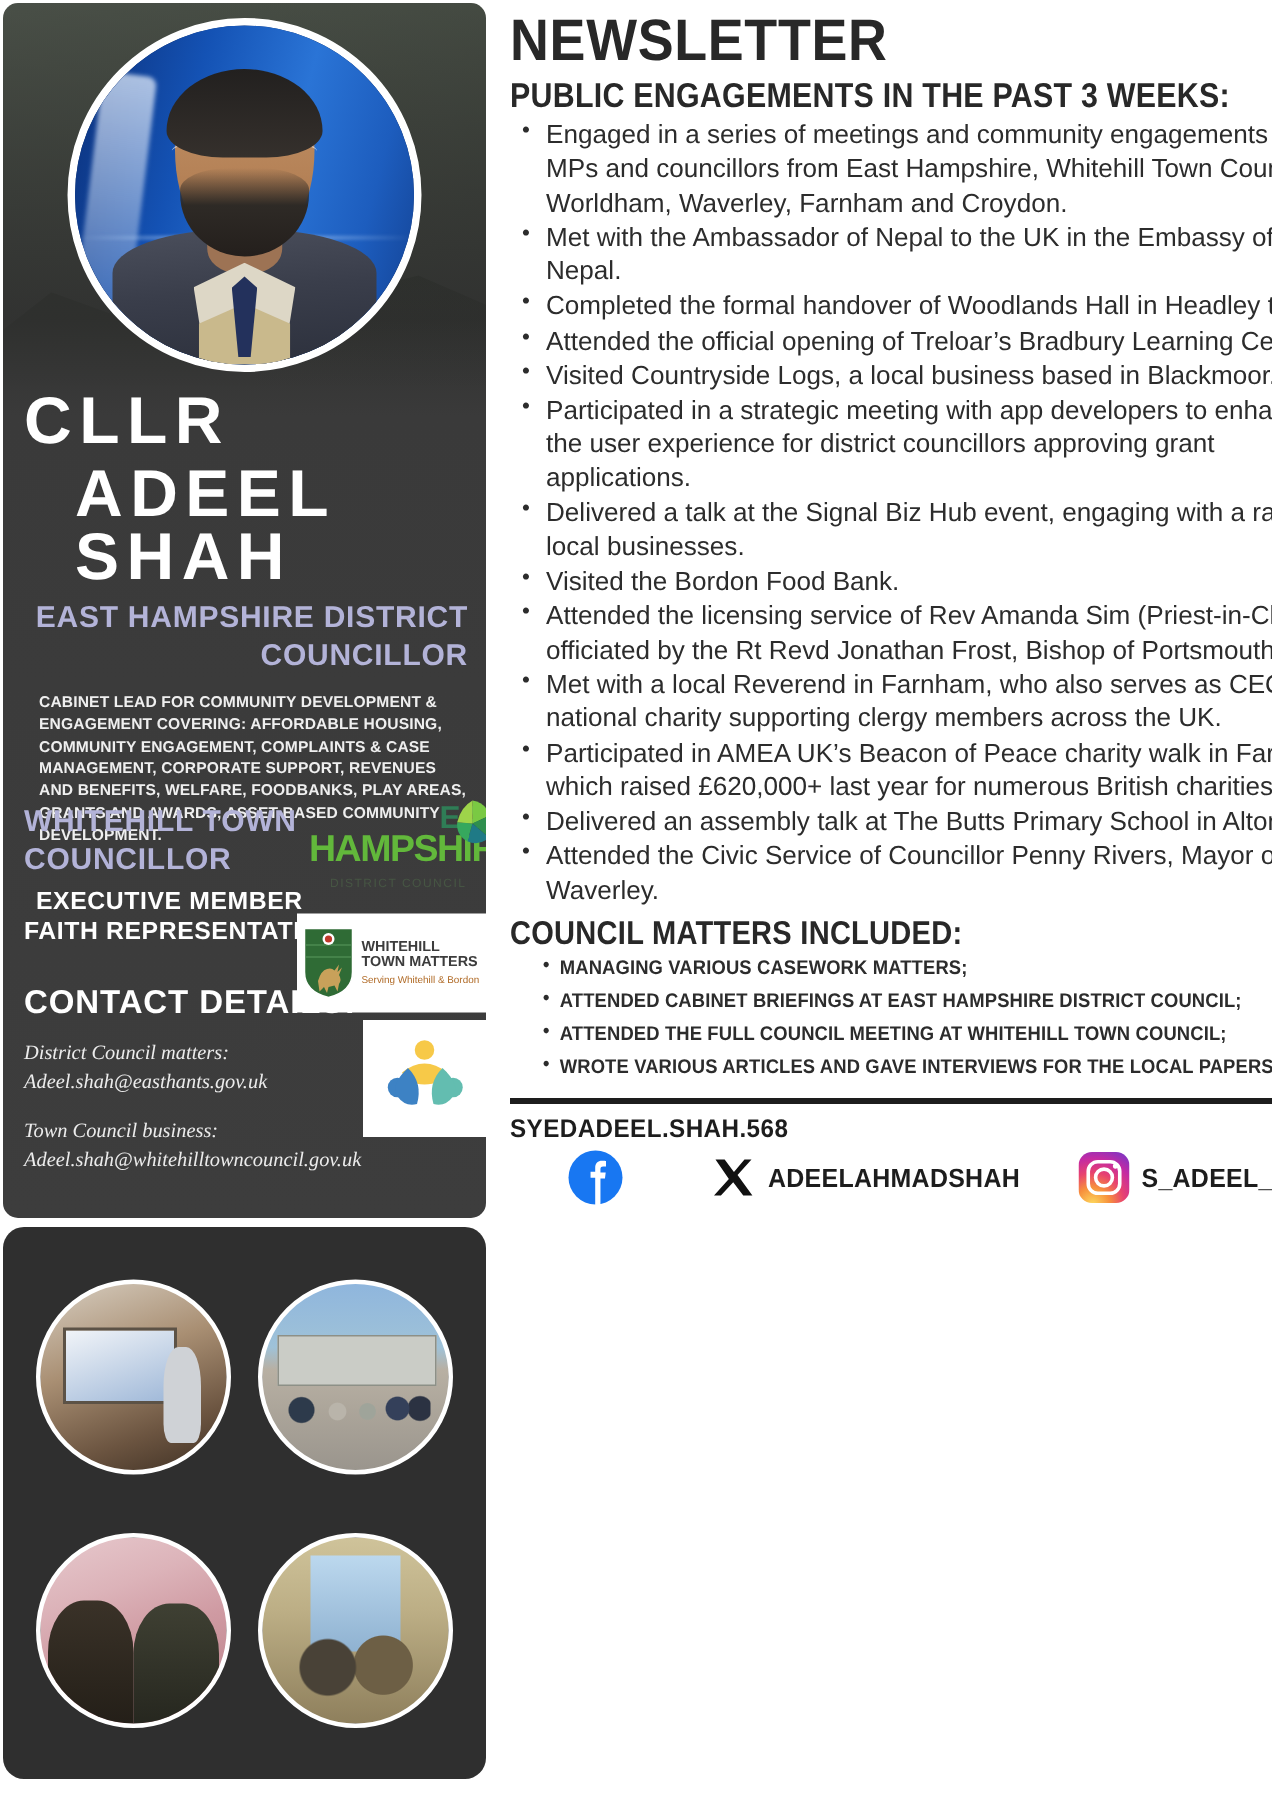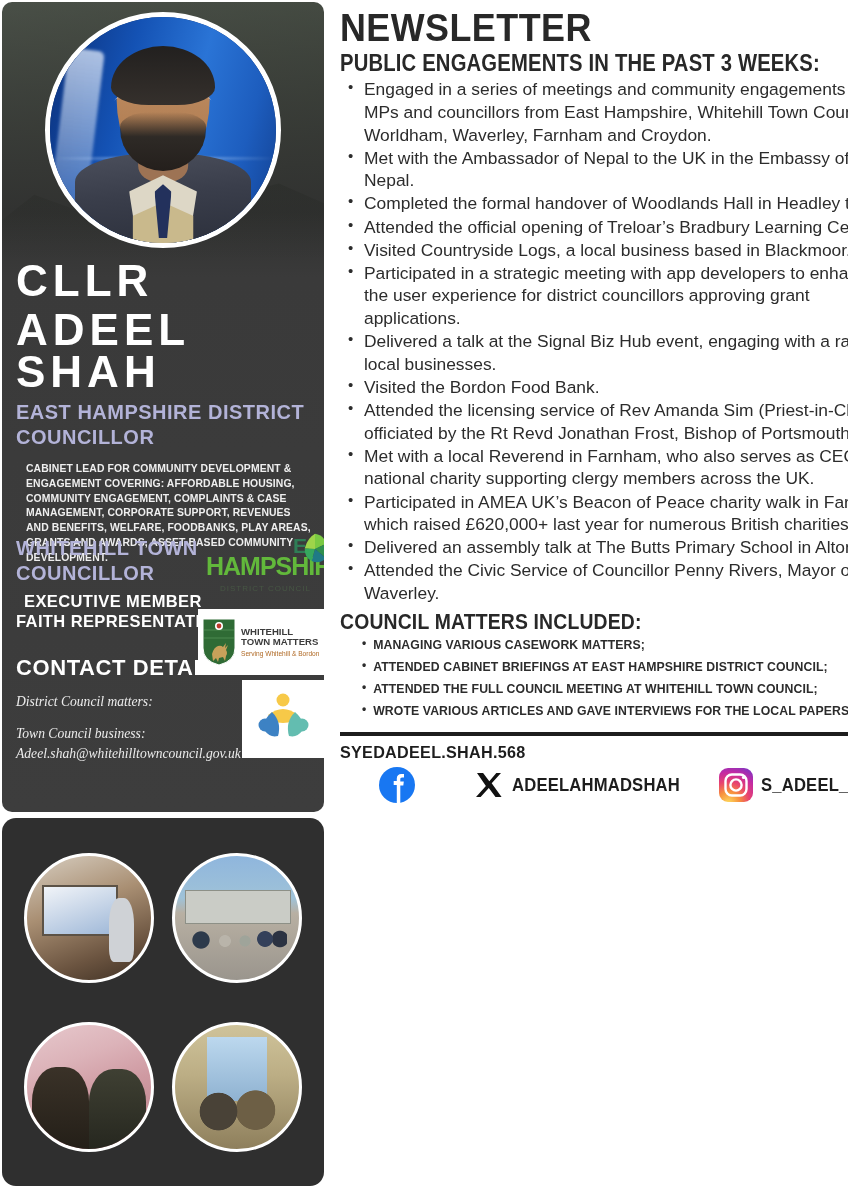--- a/index.html
+++ b/index.html
@@ -147,34 +147,34 @@
   .name-block { position: absolute; top: 258px; left: 14px; right: 10px; }
   .cllr, .fullname {
     font-family: "Liberation Sans", sans-serif;
     color: #ffffff;
     font-weight: 700;
     letter-spacing: 5px;
     line-height: .94;
     text-transform: uppercase;
   }
   .cllr { font-size: 44px; }
-  .fullname { font-size: 44px; margin-top: 8px; }
+  .fullname { font-size: 44px; margin-top: 8px; margin-left: 34px; }
 
   .role-purple {
     position: absolute;
     left: 14px; right: 12px;
     color: #b3b3d8;
     font-size: 20px;
     font-weight: 700;
     letter-spacing: .5px;
     line-height: 1.24;
     text-transform: uppercase;
     font-stretch: condensed;
   }
-  .role-ehdc { top: 398px; }
+  .role-ehdc { top: 398px; text-align: right; }
 
   .fineprint {
     position: absolute;
     left: 24px; right: 12px; top: 460px;
     color: #efefef;
     font-size: 10.4px;
     font-weight: 700;
     line-height: 1.42;
     letter-spacing: .1px;
     text-transform: uppercase;
@@ -460,20 +460,21 @@
       <div class="fineprint">CABINET LEAD FOR COMMUNITY DEVELOPMENT &amp; ENGAGEMENT COVERING: AFFORDABLE HOUSING, COMMUNITY ENGAGEMENT, COMPLAINTS &amp; CASE MANAGEMENT, CORPORATE SUPPORT, REVENUES AND BENEFITS, WELFARE, FOODBANKS, PLAY AREAS, GRANTS AND AWARDS, ASSET BASED COMMUNITY DEVELOPMENT.</div>
 
       <div class="role-purple role-wtc">WHITEHILL TOWN COUNCILLOR</div>
       <div class="subrole subrole-exec">EXECUTIVE MEMBER</div>
       <div class="subrole subrole-faith">FAITH REPRESENTATIVE</div>
 
       <div class="contact-title">CONTACT DETAILS:</div>
 
       <div class="contact-body">
         <div>District Council matters:</div>
+        <div>Adeel.shah@easthants.gov.uk</div>
         <div class="gap"></div>
         <div>Town Council business:</div>
         <div>Adeel.shah@whitehilltowncouncil.gov.uk</div>
       </div>
 
       <div class="logo-ehdc">
         <div class="ehdc-text">
           <span>EAST</span>
           <span class="l2">HAMPSHIRE</span>
         </div>

